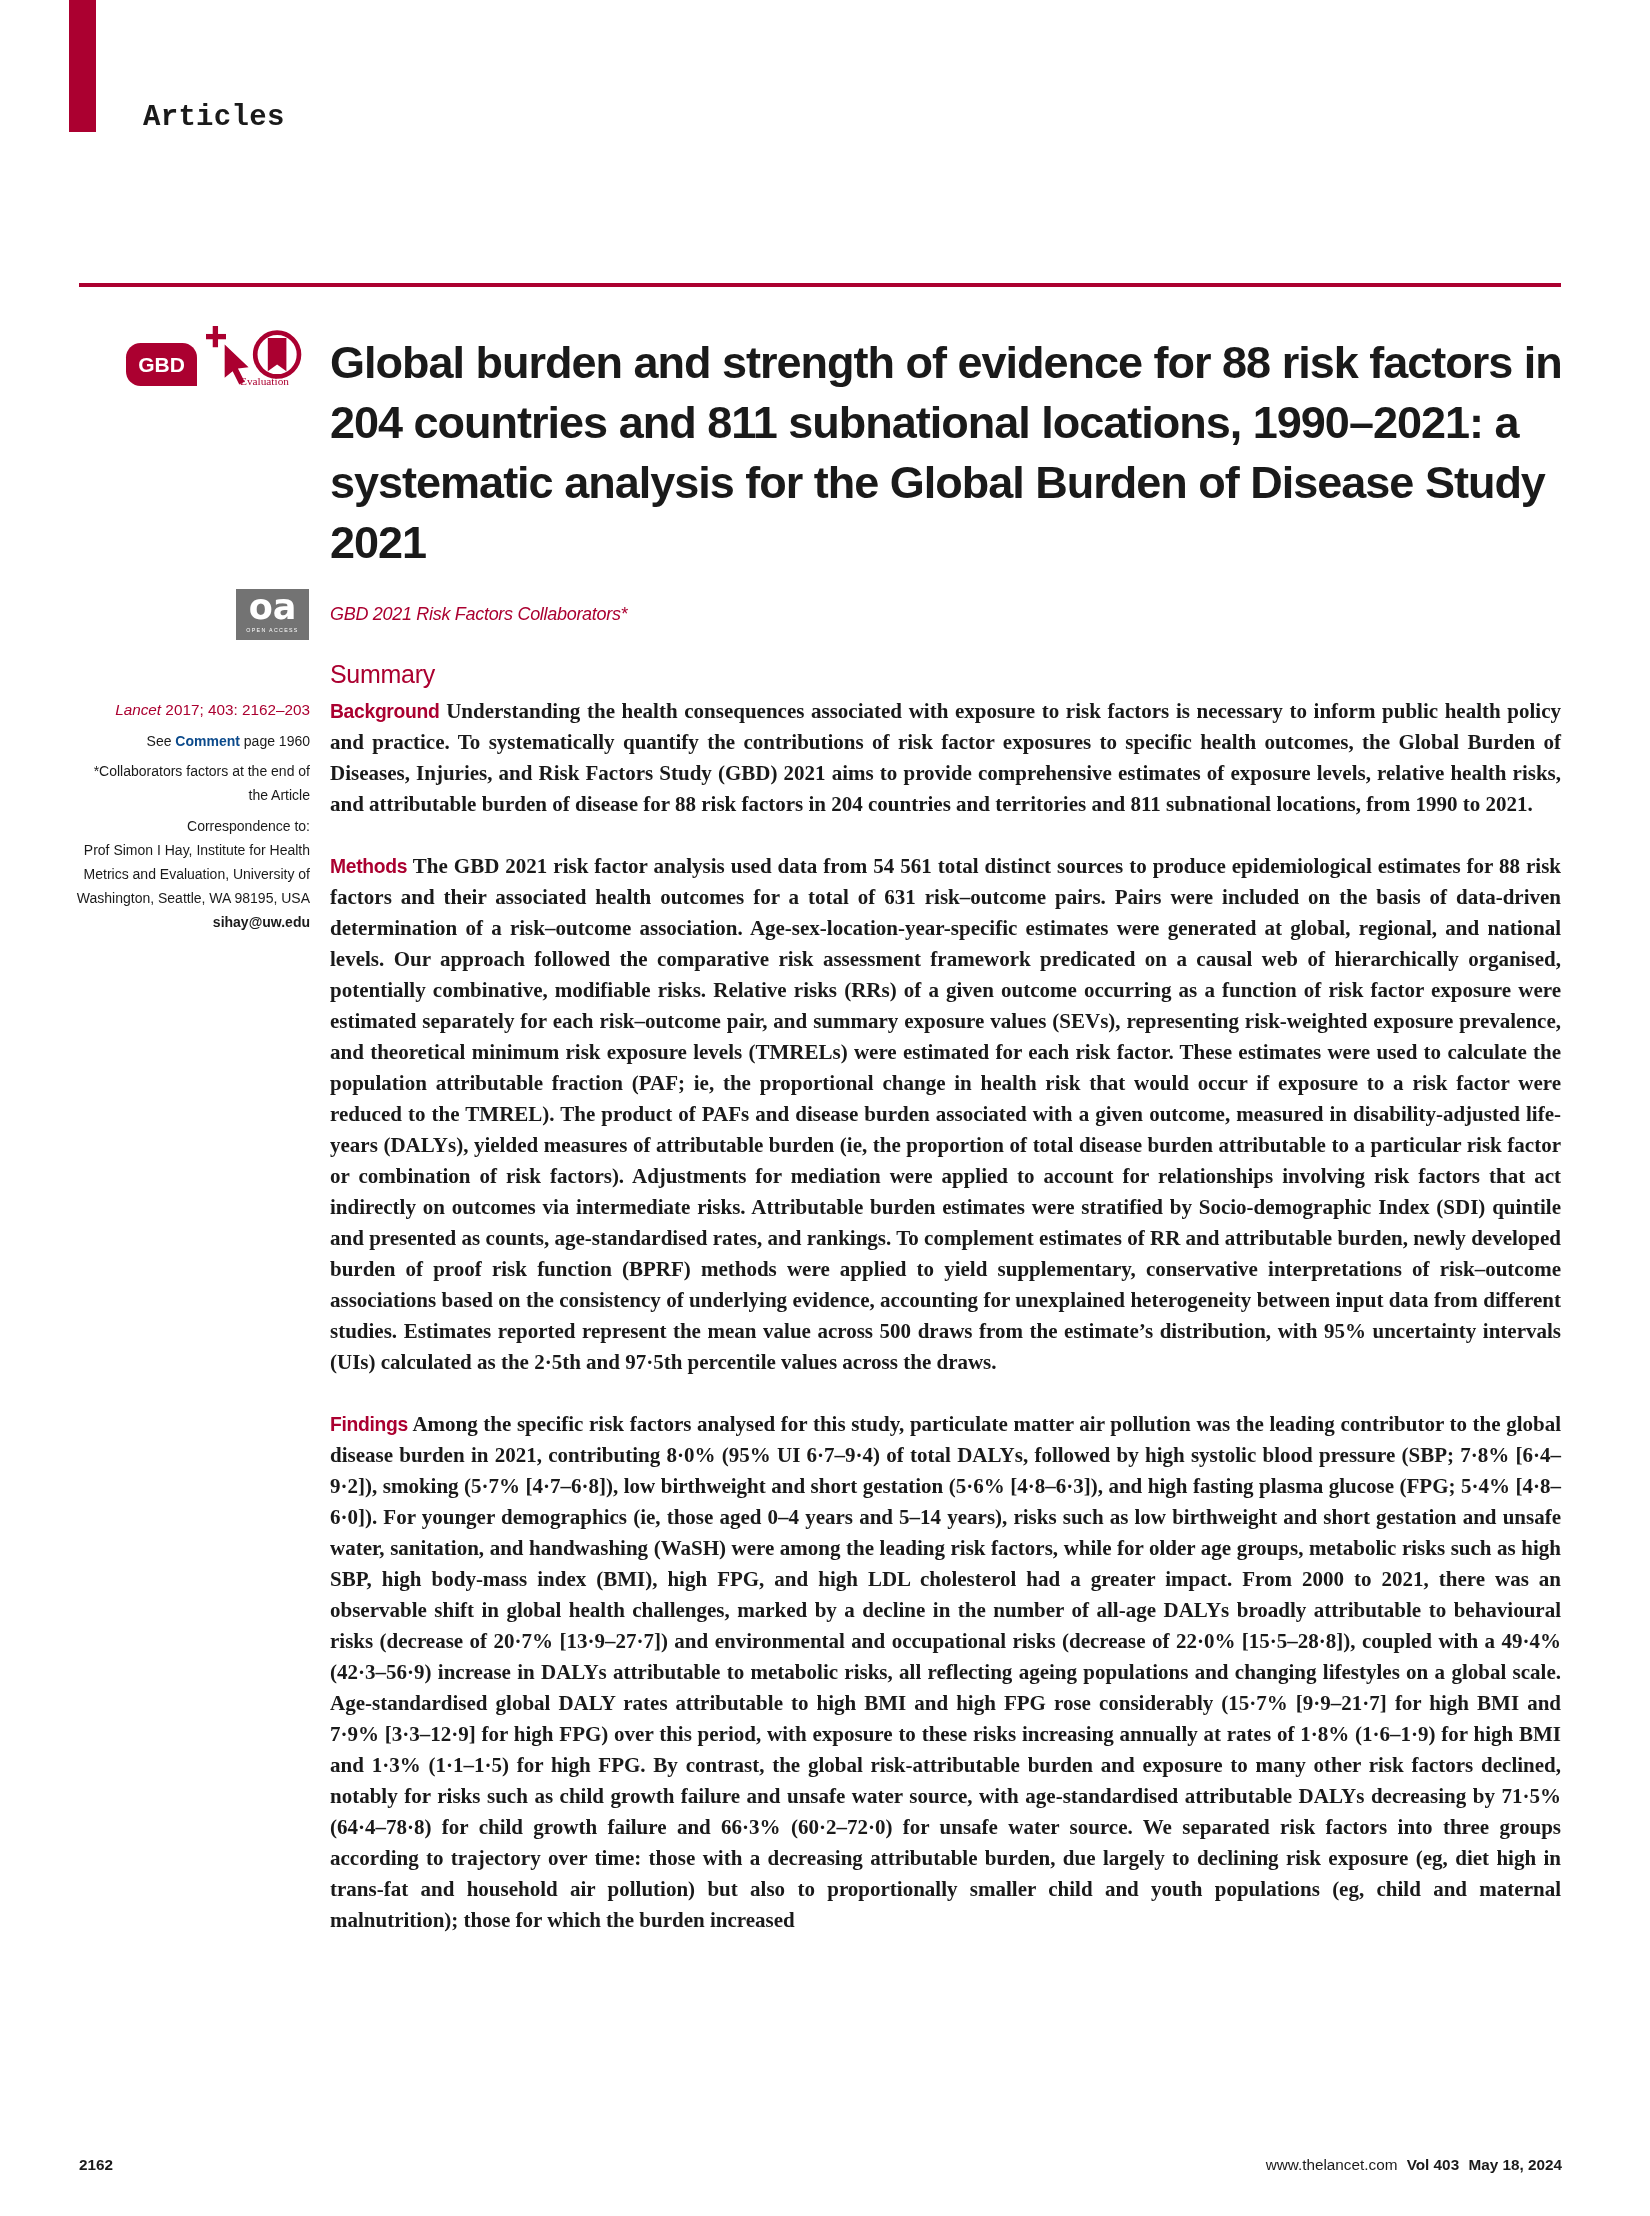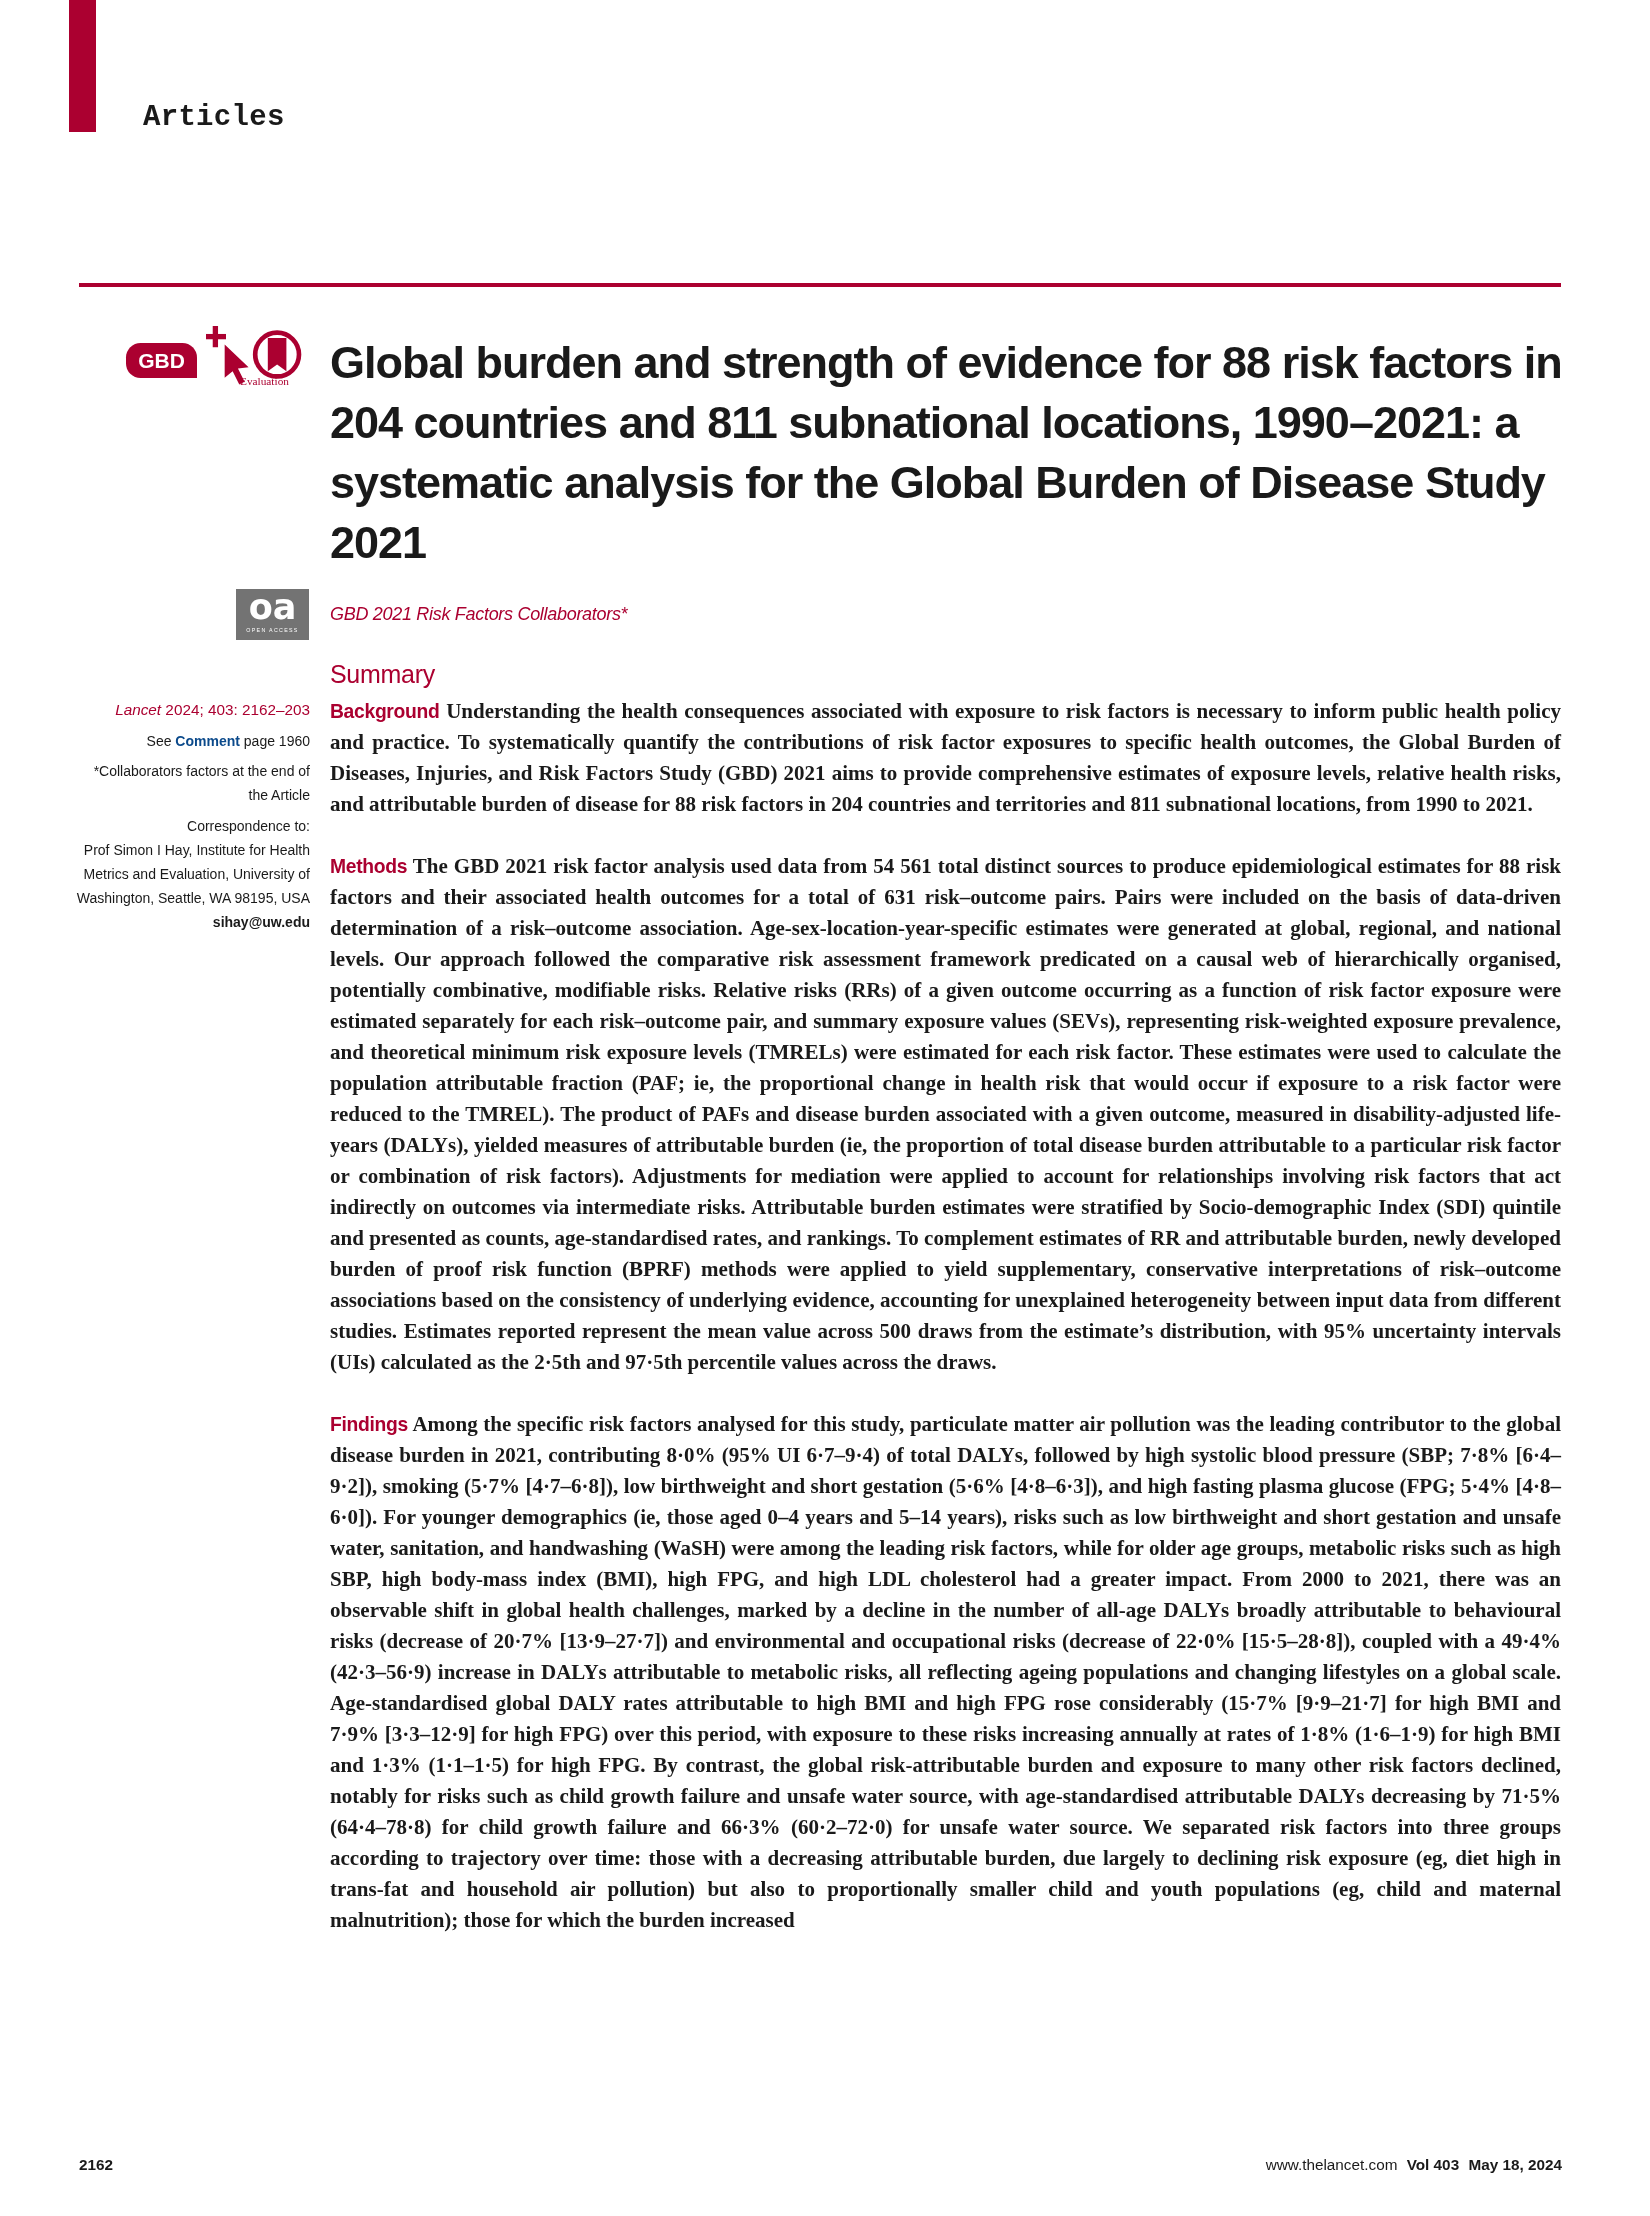--- a/index.html
+++ b/index.html
@@ -6,21 +6,21 @@
   body {
     width: 1651px; height: 2216px; position: relative; overflow: hidden;
     font-family: "Liberation Sans", "DejaVu Sans", sans-serif; color: #1a1a1a;
   }
   .red-bar { position: absolute; left: 69px; top: 0; width: 27px; height: 132px; background: #ab0030; }
   .section-label { position: absolute; left: 143px; top: 101px; font-size: 29px; font-weight: bold; color: #1a1a1a; letter-spacing: 0.3px; font-family: Liberation Mono, monospace; }
   .rule { position: absolute; left: 79px; right: 90px; top: 283px; height: 4px; background: #ab0030; }
 
   .logos { position: absolute; left: 126px; top: 319px; width: 193px; height: 80px; }
   .gbd-badge {
-    position: absolute; left: 0; top: 24px; width: 71px; height: 35px;
+    position: absolute; left: 0; top: 24px; width: 71px; height: 43px;
     background: #ab0030; color: #fff; font-weight: bold; font-size: 21px;
     display: flex; align-items: center; justify-content: center;
     border-radius: 14.6px 14.6px 0 14.6px;
   }
   .crossmark { position: absolute; left: 80px; top: 6.7px; width: 113px; height: 73px; }
   .crossmark-label { position: absolute; left: 114px; top: 56px; font-family: "Liberation Serif", serif; font-size: 11.3px; color: #ab0030; }
 
   .oa-badge {
     position: absolute; left: 236px; top: 589px; width: 73px; height: 51px;
     background: #737373; color: #fff; text-align: center;
@@ -93,21 +93,21 @@
 <div class="title">Global burden and strength of evidence for 88 risk factors in 204 countries and 811 subnational locations, 1990–2021: a systematic analysis for the Global Burden of Disease Study 2021</div>
 
 <div class="oa-badge">
   <div class="oa">oa</div>
   <div class="oa-sub">OPEN ACCESS</div>
 </div>
 
 <div class="authors">GBD 2021 Risk Factors Collaborators*</div>
 
 <div class="sidebar">
-  <div class="cite"><i>Lancet</i><span> 2024; 403: 2162–203</span></div>
+  <div class="cite"><i>Lancet</i><span> 2017; 403: 2162–203</span></div>
   <div class="see"><span>See </span><span class="link">Comment</span><span> page 1960</span></div>
   <div class="collab">*Collaborators factors at the end of the Article</div>
   <div>Correspondence to:</div>
   <div>Prof Simon I Hay, Institute for Health Metrics and Evaluation, University of Washington, Seattle, WA 98195, USA</div>
   <div class="email">sihay@uw.edu</div>
 </div>
 
 <div class="summary-head">Summary</div>
 
 <div class="abstract">

